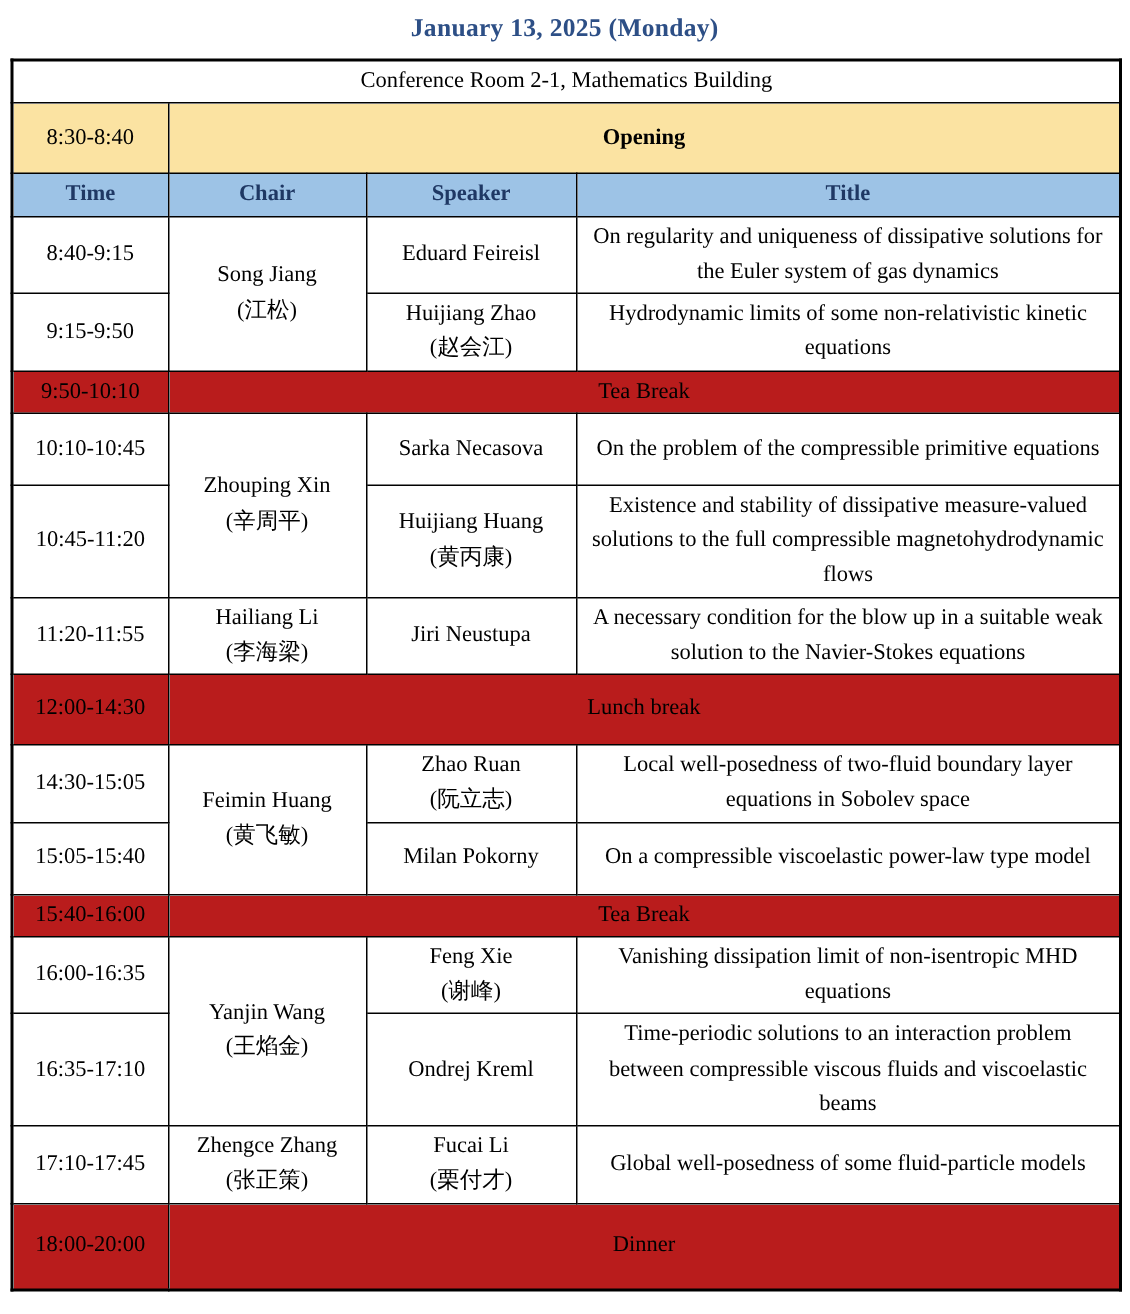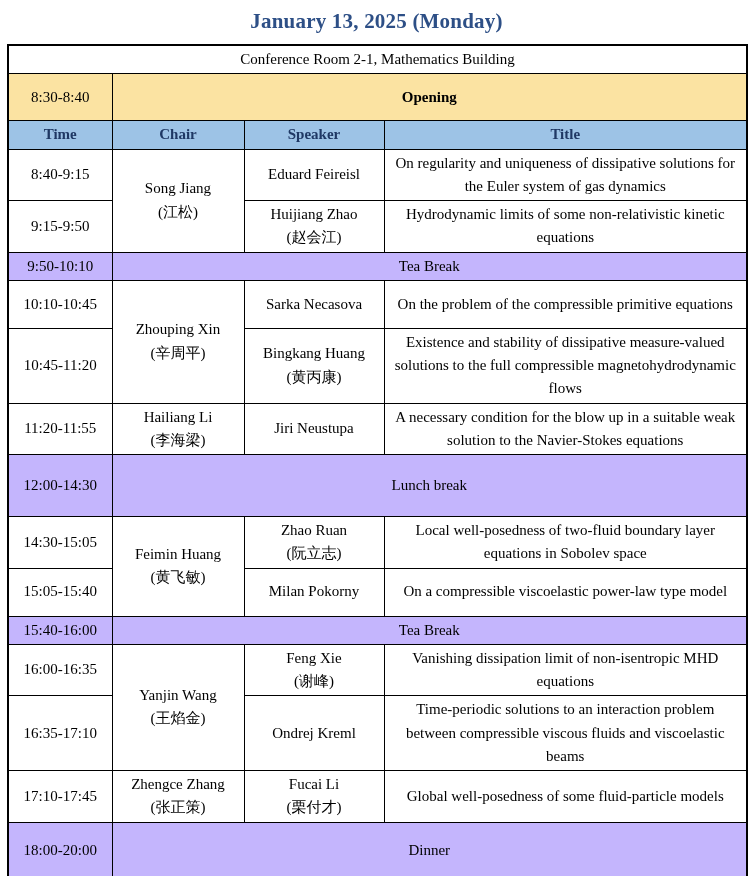--- a/index.html
+++ b/index.html
@@ -11,21 +11,21 @@
     position: relative;
     width: 753px;
     height: 876px;
     overflow: hidden;
     background: #ffffff;
     font-family: "Liberation Serif", "DejaVu Serif", serif;
     color: #000000;
   }
   .date-heading {
     text-align: center;
-    font-size: 21px;
+    font-size: 17px;
     font-weight: bold;
     color: #2D4F86;
     padding-top: 9px;
     padding-bottom: 10px;
     letter-spacing: 0.2px;
   }
   table.schedule {
     border-collapse: collapse;
     table-layout: fixed;
     width: 739px;
@@ -45,31 +45,31 @@
   col.c-chair   { width: 132px; }
   col.c-speaker { width: 140px; }
   col.c-title   { width: 363px; }
 
   tr.room-row     { height: 21px; }
   tr.opening-row  { height: 47px; }
   tr.colhead-row  { height: 23px; }
   tr.talk-2line   { height: 48px; }
   tr.talk-3line   { height: 66px; }
   tr.break-thin   { height: 20px; }
-  tr.break-tall   { height: 62px; }
+  tr.break-tall   { height: 47px; }
   tr.dinner-row   { height: 58px; }
 
   tr.opening-row td { background: #FBE3A2; }
   tr.opening-row td.opening-label { font-weight: bold; }
   tr.colhead-row td {
     background: #9DC3E6;
     font-weight: bold;
     color: #1F3864;
   }
-  td.break-cell { background: #c4b5fd; }
+  td.break-cell { background: #b91c1c; }
 
   .two-line span { display: block; }
 </style>
 </head>
 <body>
 
 <div class="page">
 
   <div class="date-heading">January 13, 2025 (Monday)</div>
 
@@ -132,21 +132,21 @@
       </td>
       <td class="two-line">
         <span>Sarka Necasova</span>
         <span></span>
       </td>
       <td>On the problem of the compressible primitive equations</td>
     </tr>
     <tr class="talk-3line">
       <td>10:45-11:20</td>
       <td class="two-line">
-        <span>Bingkang Huang</span>
+        <span>Huijiang Huang</span>
         <span>(黄丙康)</span>
       </td>
       <td>Existence and stability of dissipative measure-valued solutions to the full compressible magnetohydrodynamic flows</td>
     </tr>
 
     <tr class="talk-2line">
       <td>11:20-11:55</td>
       <td class="two-line">
         <span>Hailiang Li</span>
         <span>(李海梁)</span>

